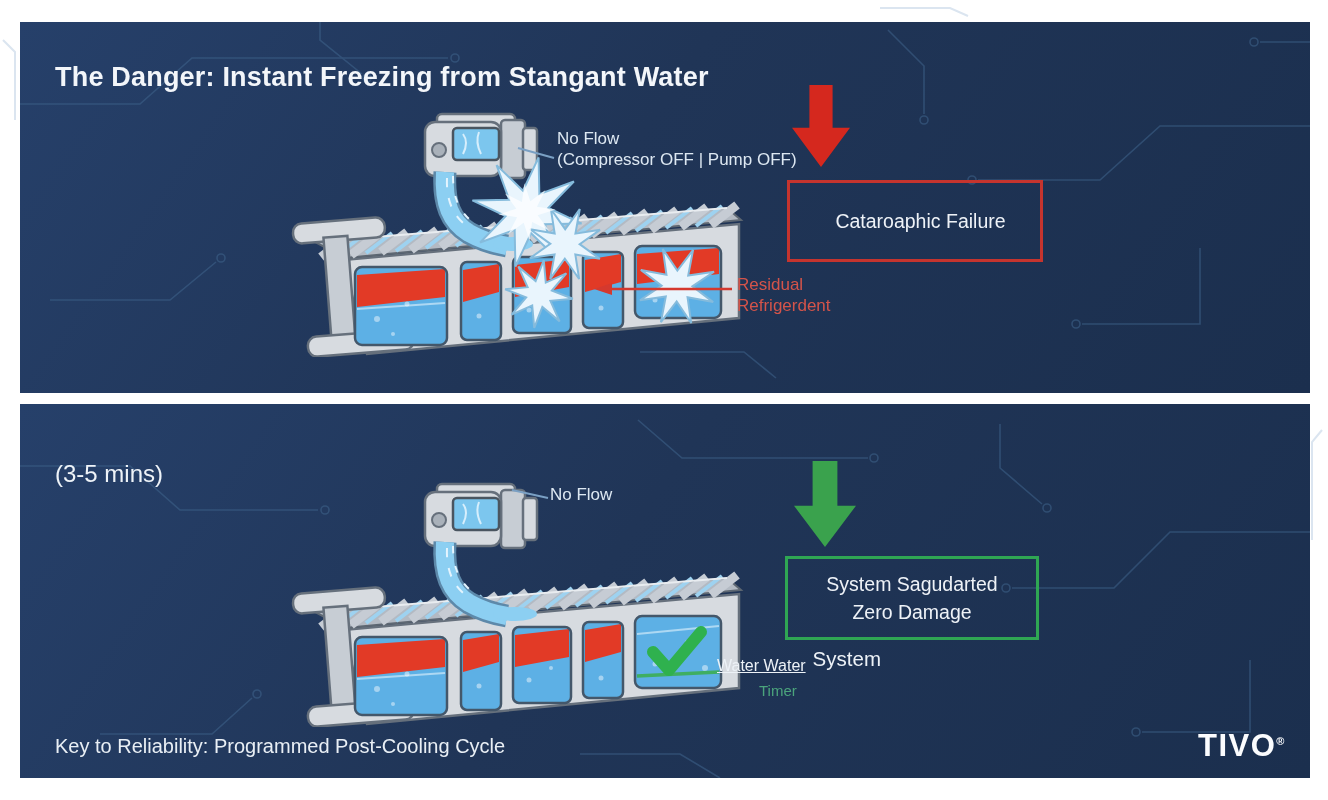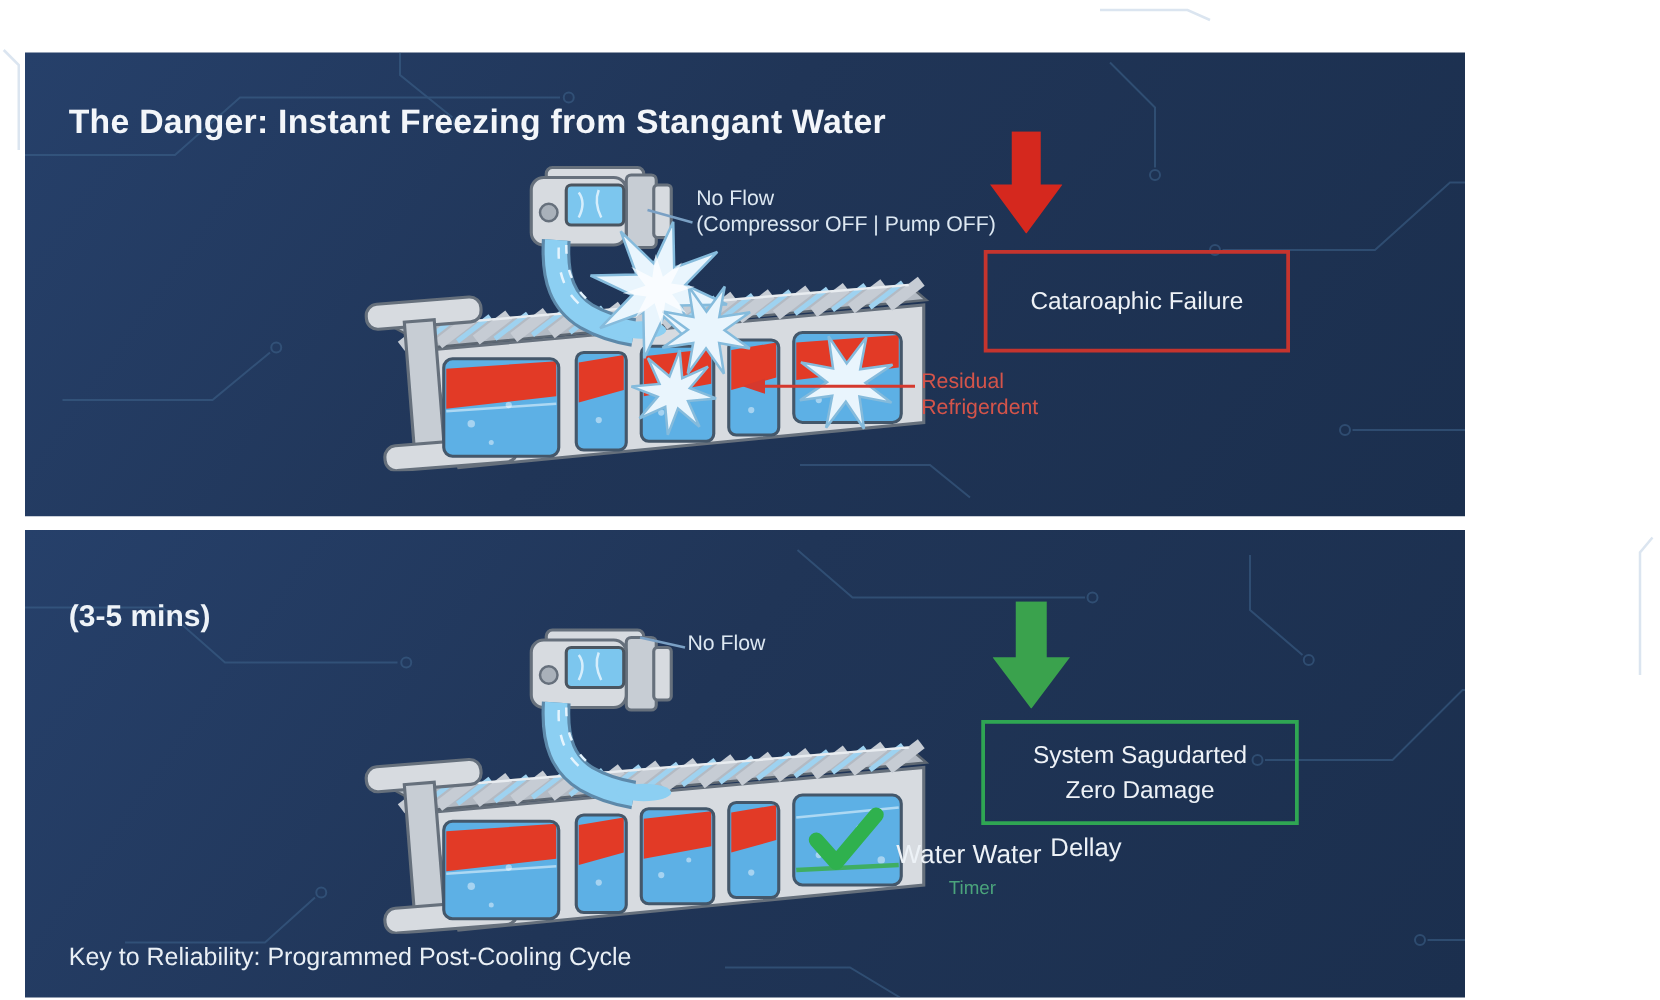--- a/index.html
+++ b/index.html
@@ -4,24 +4,23 @@
 <style>
   html,body { margin:0; padding:0; }
   .page {
     position:relative; width:1328px; height:800px;
     background:#ffffff; overflow:hidden;
     font-family:"Liberation Sans", sans-serif;
     -webkit-font-smoothing:antialiased;
   }
   .margin-traces { position:absolute; left:0; top:0; pointer-events:none; }
   .panel {
-    position:absolute; left:20px; width:1152px;
+    position:absolute; left:20px; width:1290px;
     background:linear-gradient(125deg,#26406a 0%, #203557 45%, #1b2f4e 100%);
     overflow:hidden;
-    margin-top:20px;
   }
   .panel-danger { top:22px; height:371px; }
   .panel-solution { top:404px; height:374px; }
   .circuit { position:absolute; left:0; top:0; opacity:.55; pointer-events:none; }
   .circuit polyline { fill:none; stroke:#3f648c; stroke-width:1.6; }
   .circuit circle { fill:none; stroke:#3f648c; stroke-width:1.6; }
 
   .panel-title {
     position:absolute; color:#f3f6fa; font-size:27px; font-weight:700;
     letter-spacing:.2px; white-space:nowrap;
@@ -35,33 +34,33 @@
   .caption {
     position:absolute; color:#dce6f0; font-size:18px; white-space:nowrap;
   }
   .footer-note {
     position:absolute; color:#e9eff5; font-size:20px; white-space:nowrap;
   }
   .callout-box {
     position:absolute; display:flex; flex-direction:column; justify-content:center;
     text-align:center; color:#eef2f7; font-size:19.5px; line-height:28px; white-space:nowrap;
   }
-  .box-red   { border:3px solid #c5342e; }
+  .box-red   { border:3px solid #c5342e;padding-left:11px; }
   .box-green { border:3px solid #2fa653; }
   .block-arrow {
     position:absolute;
     clip-path:polygon(30% 0, 70% 0, 70% 52%, 100% 52%, 50% 100%, 0 52%, 30% 52%);
   }
   .arrow-red   { background:#d5281e; width:58px; height:82px; }
   .arrow-green { background:#3aa24d; width:62px; height:86px; }
   .residual-label {
     position:absolute; color:#d4544a; font-size:17px; line-height:21px; white-space:nowrap;
   }
   .delay-label { position:absolute; color:#edf2f7; white-space:nowrap; }
-  .delay-part1 { font-size:21px; }
+  .delay-part1 { font-size:16px;text-decoration:underline; }
   .delay-part2 { font-size:20.5px; display:inline-block; transform:translateY(-5px); margin-left:7px; }
   .delay-timer { position:absolute; left:42px; top:30px; font-size:15px; color:#4ba47c; }
   .brand-logo {
     position:absolute; color:#fbfcfe; font-size:31px; font-weight:700; letter-spacing:1.5px;
     white-space:nowrap;
   }
   .brand-logo sup { font-size:11px; font-weight:700; }
   .machine { position:absolute; }
   .metal  { fill:#d7dbe0; stroke:#66707c; stroke-width:2.5; }
   .metal2 { fill:#c7cdd4; stroke:#66707c; stroke-width:2.5; }
@@ -263,21 +262,21 @@
         <circle cx="986" cy="184" r="4"></circle>
       <polyline points="1230,256 1230,328 1122,328"></polyline>
         <circle cx="1116" cy="328" r="4"></circle>
       <polyline points="80,330 192,330 232,294"></polyline>
         <circle cx="237" cy="290" r="4"></circle>
       <polyline points="980,20 980,64 1022,100"></polyline>
         <circle cx="1027" cy="104" r="4"></circle>
       <polyline points="560,350 660,350 700,374"></polyline>
     </svg>
 
-    <div class="panel-subtitle" style="left:35px; top:56px;font-weight:bold;">(3-5 mins)</div>
+    <div class="panel-subtitle" style="left:35px; top:56px;">(3-5 mins)</div>
 
     <svg class="machine" style="left:267px; top:78px;" width="472" height="245" viewBox="0 0 472 245">
       <path class="metal" d="M56,148 L452,112 L452,206 L80,242 Z"></path>
       <polygon class="deck" points="28,130 440,96 454,108 58,146"></polygon>
       <g>
         <line class="fin-gray" x1="60" y1="125" x2="34" y2="145"></line>
           <line class="fin-gray" x1="90" y1="123" x2="64" y2="143"></line>
         <line class="fin-gray" x1="120" y1="120" x2="94" y2="140"></line>
           <line class="fin-gray" x1="150" y1="118" x2="124" y2="138"></line>
         <line class="fin-gray" x1="180" y1="115" x2="154" y2="135"></line>
@@ -380,21 +379,21 @@
     </div>
 
     <div class="block-arrow arrow-green" style="left:774px; top:57px;"></div>
 
     <div class="callout-box box-green" style="left:765px; top:152px; width:248px; height:78px;">
       <div>System Sagudarted</div>
       <div>Zero Damage</div>
     </div>
 
     <div class="delay-label" style="left:697px; top:248px;">
-      <span class="delay-part1">Water Water</span><span class="delay-part2">Dellay</span>
+      <span class="delay-part1">Water Water</span><span class="delay-part2">System</span>
       <div class="delay-timer">Timer</div>
     </div>
 
     <div class="footer-note" style="left:35px; top:331px;">Key to Reliability: Programmed Post-Cooling Cycle</div>
 
     <div class="brand-logo" style="left:1178px; top:324px;">
       <span>TIVO</span><sup>®</sup>
     </div>
   </section>
 

